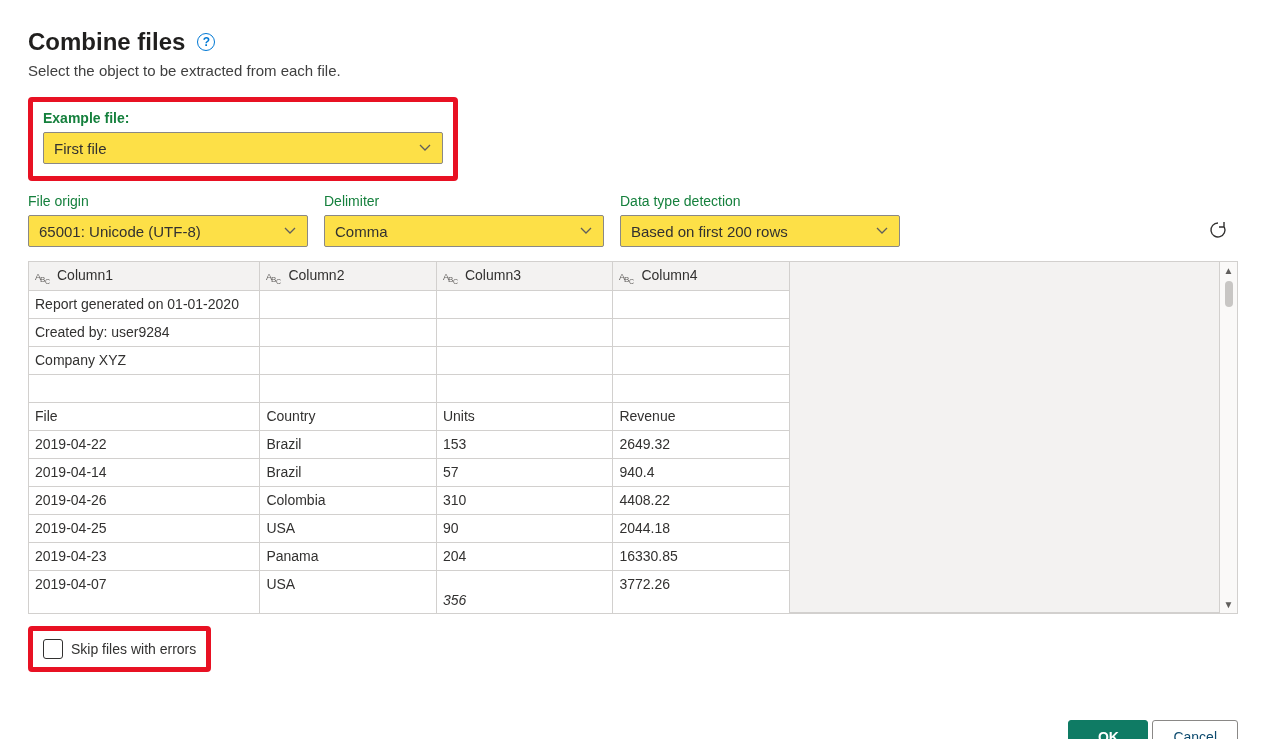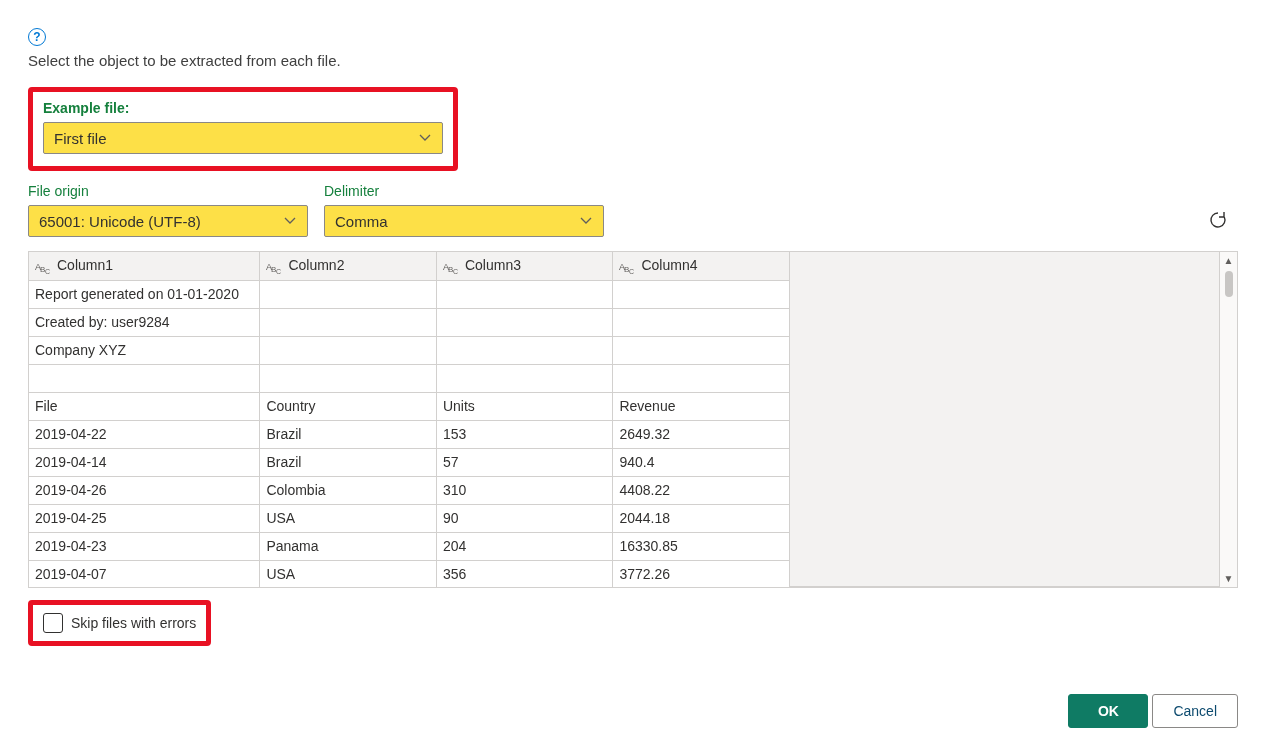--- a/index.html
+++ b/index.html
@@ -54,20 +54,21 @@
   button { height: 34px; min-width:80px; padding: 0 20px; font-size:14px; border-radius:3px; cursor:pointer; font-family:inherit;}
   button.primary { background:#0f7b64; color:#fff; border:1px solid #0f7b64; font-weight:600;}
   button.secondary { background:#fff; color:#0c4a6e; border:1px solid #8a8886;}
 </style>
 </head>
 <body>
 
 
 
 <div class="title-row">
+  <h1>Combine files</h1>
   <span class="help-icon">?</span>
 </div>
 <div class="subtitle">Select the object to be extracted from each file.</div>
 
 <div class="highlight-red">
   <label class="field-label">Example file:</label>
   <div class="select example-file-select">
     <span>First file</span>
     <svg width="14" height="14" viewBox="0 0 14 14">
         <path d="M2 4l5 5 5-5" stroke="#605e5c" stroke-width="1.3" fill="none"></path>
@@ -82,20 +83,29 @@
       <span>65001: Unicode (UTF-8)</span>
       <svg width="14" height="14" viewBox="0 0 14 14">
           <path d="M2 4l5 5 5-5" stroke="#605e5c" stroke-width="1.3" fill="none"></path>
         </svg>
     </div>
   </div>
   <div class="option-col opt2">
     <label class="field-label" style="font-weight:400">Delimiter</label>
     <div class="select">
       <span>Comma</span>
+      <svg width="14" height="14" viewBox="0 0 14 14">
+          <path d="M2 4l5 5 5-5" stroke="#605e5c" stroke-width="1.3" fill="none"></path>
+        </svg>
+    </div>
+  </div>
+  <div class="option-col opt3">
+    <label class="field-label" style="font-weight:400">Data type detection</label>
+    <div class="select">
+      <span>Based on first 200 rows</span>
       <svg width="14" height="14" viewBox="0 0 14 14">
           <path d="M2 4l5 5 5-5" stroke="#605e5c" stroke-width="1.3" fill="none"></path>
         </svg>
     </div>
   </div>
   <div class="refresh-col">
     <svg class="refresh-icon" viewBox="0 0 20 20">
         <path d="M10 3a7 7 0 1 0 6.3 4" stroke="#323130" stroke-width="1.4" fill="none"></path>
         <path d="M16 2v5h-5" stroke="#323130" stroke-width="1.4" fill="none"></path>
       </svg>
@@ -201,21 +211,21 @@
             </tr>
             <tr>
               <td>2019-04-23</td>
               <td>Panama</td>
               <td>204</td>
               <td>16330.85</td>
             </tr>
             <tr class="lastrow truncated" style="height: 18px;">
               <td style="height: 18px; padding-top: 0px; overflow: hidden; line-height: 26px; vertical-align: top;">2019-04-07</td>
               <td style="height: 18px; padding-top: 0px; overflow: hidden; line-height: 26px; vertical-align: top;">USA</td>
-              <td style="height: 18px; padding-top: 0px; overflow: hidden; line-height: 26px; vertical-align: top;">356</td>
+              <td style="height: 18px; padding-top: 16px; overflow: hidden; line-height: 26px; vertical-align: top; font-style: italic;">356</td>
               <td style="height: 18px; padding-top: 0px; overflow: hidden; line-height: 26px; vertical-align: top;">3772.26</td>
             </tr>
           </tbody>
       </table>
       <div style="flex:1; display:flex; flex-direction:column;">
         <div class="rest-header"></div>
       </div>
     </div>
   </div>
   <div class="fake-scroll">

